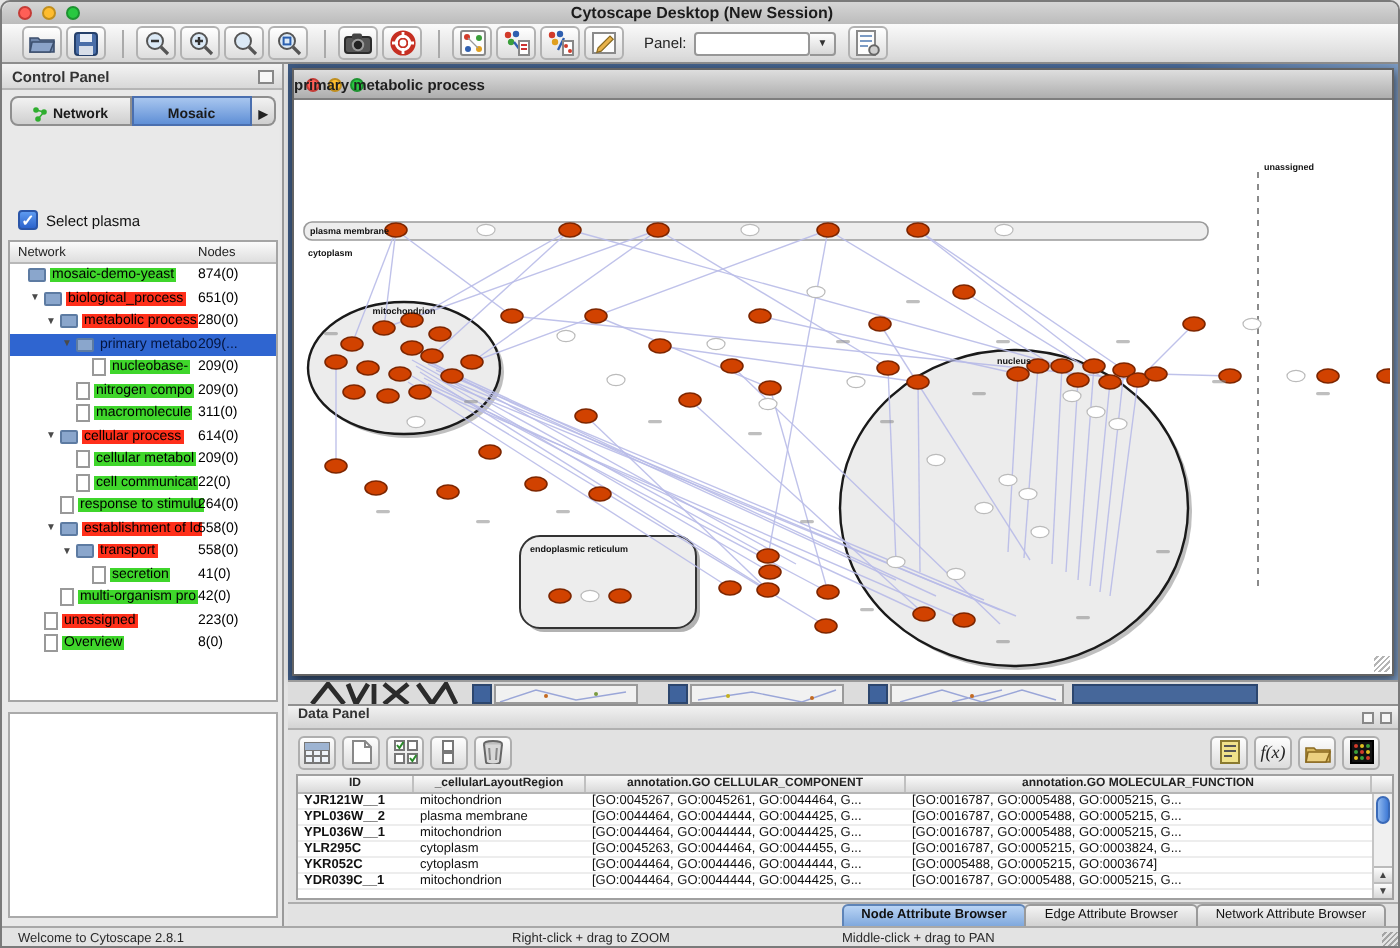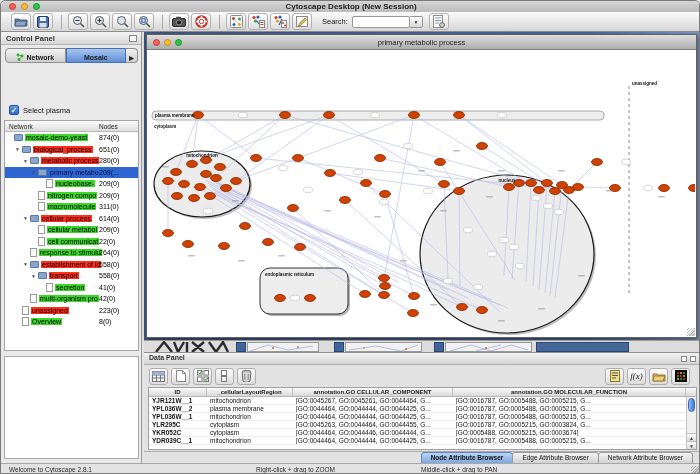--- a/index.html
+++ b/index.html
@@ -88,21 +88,21 @@
   #desktop { left:143px; top:31px; width:557px; height:320px;
              background:linear-gradient(90deg,#3e5a82 0%,#4a6b99 80%,#7d9cc4 100%); }
   #net-window { left:2px; top:2px; width:551px; height:304px; background:#fff;
                 border:1px solid #636363; box-shadow:1px 2px 5px rgba(0,0,0,.55); }
   #net-titlebar { left:0; top:0; width:549px; height:15px;
                   background:linear-gradient(#dedede,#aeaeae); border-bottom:1px solid #7e7e7e; }
   .nlight { width:7px; height:7px; border-radius:50%; top:4px; }
   #nlight-close { left:6px;  background:#ff5f57; border:1px solid #c43b36; }
   #nlight-min   { left:17px; background:#febc2e; border:1px solid #c08e1d; }
   #nlight-zoom  { left:28px; background:#28c840; border:1px solid #1d9230; }
-  #net-title { width:100%; text-align:center; top:3px; font-size:7.5px; font-weight:normal; color:#1f1f1f; }
+  #net-title { width:100%; text-align:left; top:3px; font-size:7.5px; font-weight:bold; color:#1f1f1f; }
   #net-canvas { left:1px; top:15px; width:547px; height:286px; background:#fff; }
   #net-grip { right:1px; bottom:1px; width:8px; height:8px;
     background:repeating-linear-gradient(135deg,#fff 0 1px,#b5b5b5 1px 2px); }
 
   
   #dstrip { left:0; top:308px; width:557px; height:12px; background:#dcdcdc; border-top:1px solid #9a9a9a; }
   .thumb-sq { top:1px; width:10px; height:10px; background:#3f639c; border:1px solid #2c466e; }
   .thumb-bar { top:1px; height:10px; background:#f1f1f1; border:1px solid #9a9a9a; overflow:hidden; }
   #dstrip-bluebar { left:392px; top:1px; width:93px; height:10px; background:#46679a; border:1px solid #2c466e; }
 
@@ -272,21 +272,21 @@
       </span>
     </div>
   <div class="tbtn">
       <span>
         <svg width="13" height="13">
           <rect x="0.5" y="1.5" width="11" height="10" fill="#fdfdfd" stroke="#8a8a8a"></rect>
           <path d="M3 9 l6-6 1.6 1.6 -6 6 -2.2 0.6 z" fill="#e8b24a" stroke="#8a6a20" stroke-width="0.6"></path>
         </svg>
       </span>
     </div>
-  <span id="search-label">Search:</span>
+  <span id="search-label">Panel:</span>
   <input id="search-input" value="" style="">
   <div id="search-drop">
       <span>▼</span>
     </div>
   <div class="tbtn" style="margin-left:6px">
       <span>
         <svg width="12" height="13">
           <rect x="0.5" y="0.5" width="9" height="12" fill="#fdfdfd" stroke="#8a8a8a"></rect>
           <line x1="2" y1="3" x2="8" y2="3" stroke="#7a9ac4"></line>
           <line x1="2" y1="5.5" x2="8" y2="5.5" stroke="#7a9ac4"></line>

